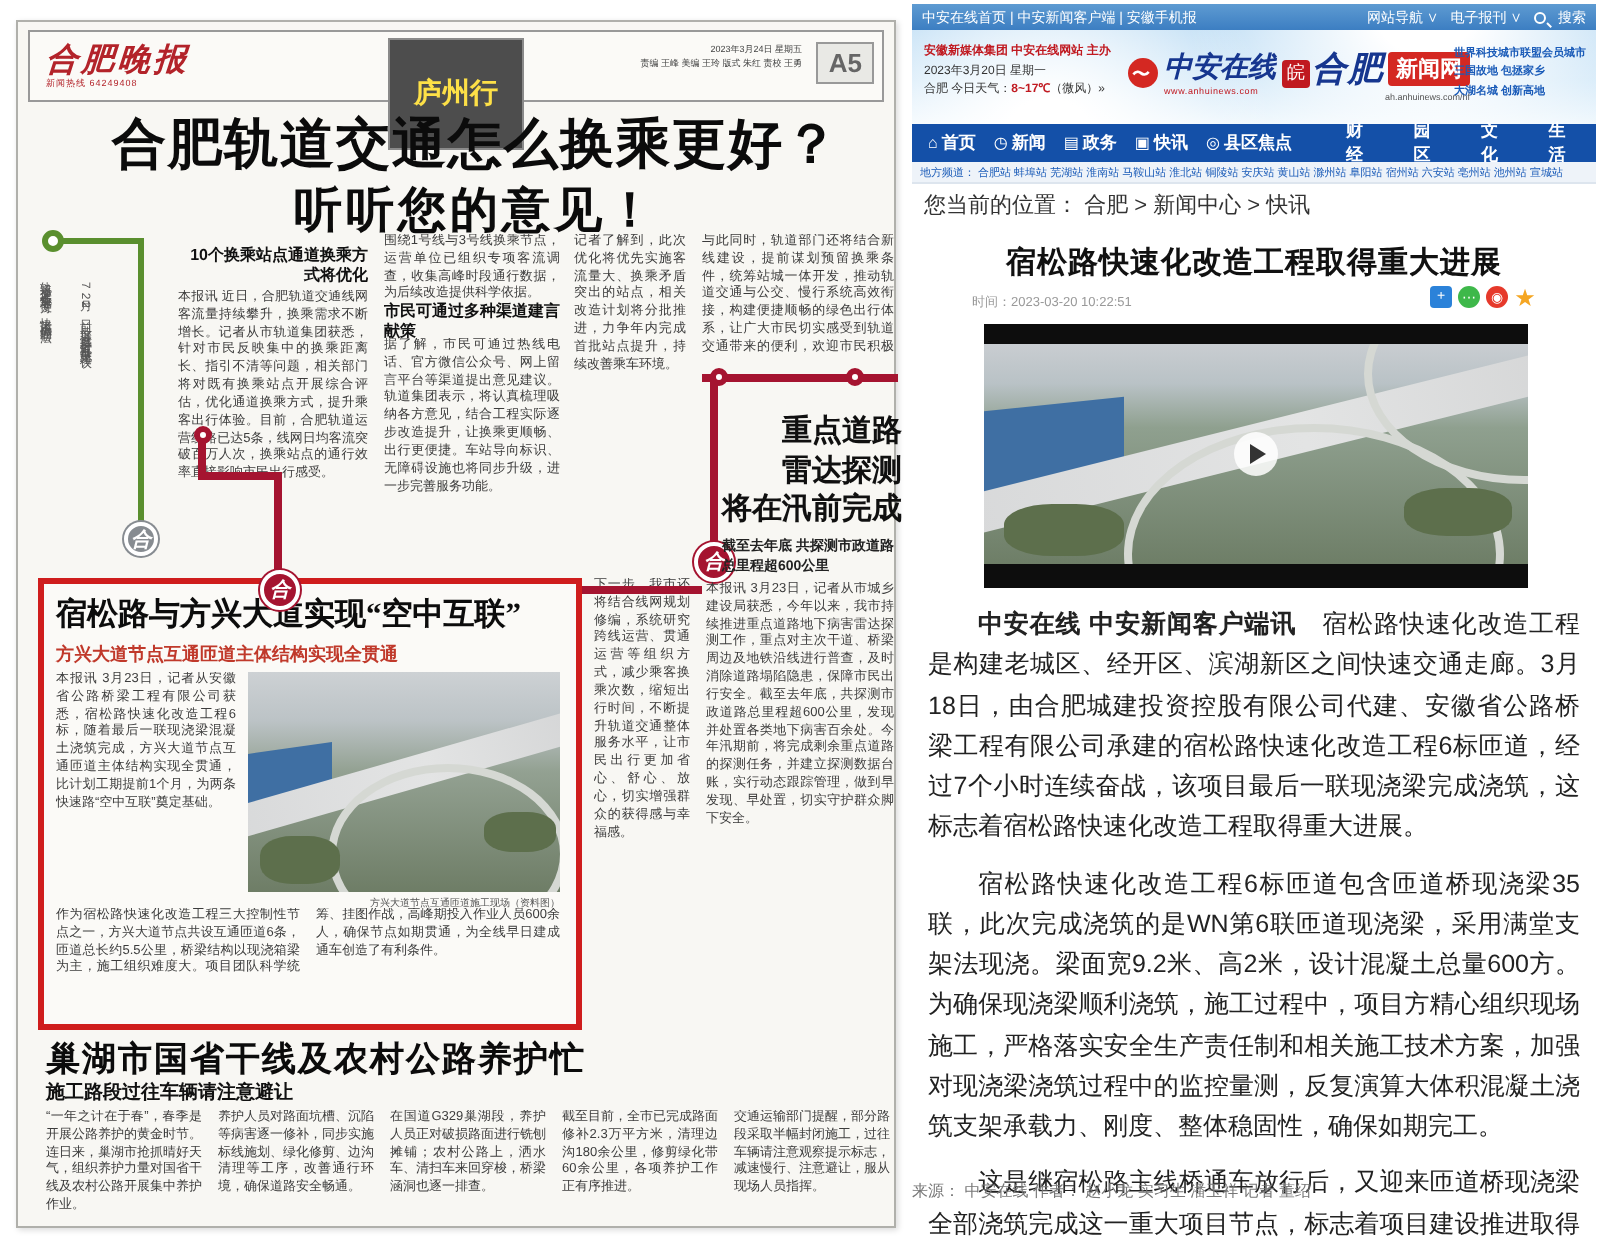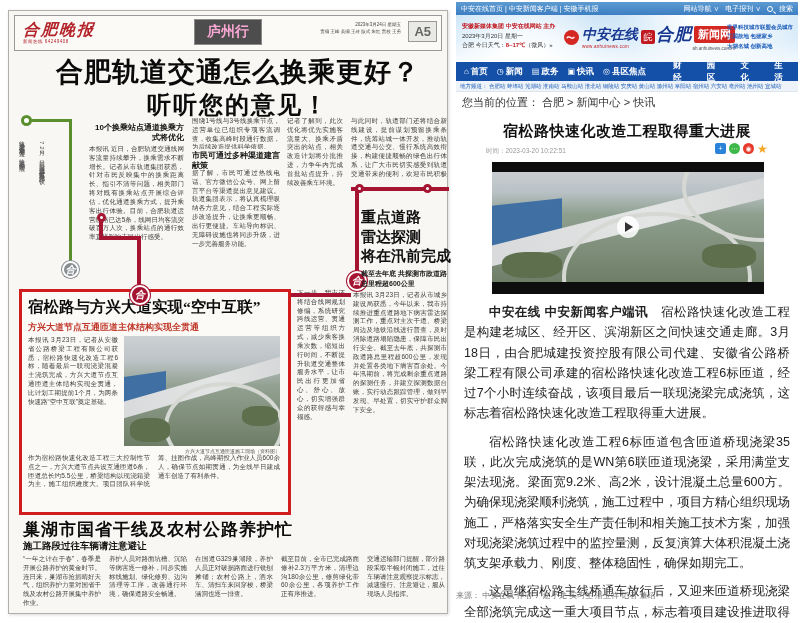--- a/index.html
+++ b/index.html
@@ -10,21 +10,21 @@
   
   #paper { position:absolute; left:8px; top:10px; width:440px; height:604px;
     background:#f8f7f3; border:1px solid #b0b0ab; box-shadow:1px 1px 3px rgba(0,0,0,.15); }
   .mast { position:absolute; left:5px; top:4px; right:5px; height:36px;
     border:1px solid #999; background:#fbfaf7; }
   .np-logo { position:absolute; left:8px; top:4px; font-family:"Liberation Serif",serif;
     font-weight:bold; font-style:italic; font-size:16px; color:#b3232a; letter-spacing:2px;
     transform:skewX(-4deg); }
   .np-hotline { position:absolute; left:8px; top:23px; font-size:4.5px; color:#b3232a; letter-spacing:.5px; }
   .section-tab { position:absolute; left:50%; transform:translateX(-50%); top:3px;
-    background:#4d4d4d; color:#f9a8d4; font-weight:bold; font-size:14px; padding:3px 12px;
+    background:#4d4d4d; color:#fde047; font-weight:bold; font-size:14px; padding:18px 12px;
     border:1px solid #8a8a8a; }
   .mast-date { position:absolute; right:40px; top:6px; width:120px; text-align:right;
     font-size:4.5px; color:#444; line-height:1.5; }
   .page-no { position:absolute; right:4px; top:5px; border:1px solid #999; background:#e9e9e5;
     color:#666; font-weight:bold; font-size:13px; padding:2px 5px; }
   .np-headline { position:absolute; left:30px; top:46px; right:10px; text-align:center;
     font-weight:900; color:#0b0b0b; font-size:27px; letter-spacing:1px; line-height:1.15; }
   .np-headline2 { position:absolute; left:30px; top:78px; right:10px; text-align:center;
     font-weight:900; color:#0b0b0b; font-size:24px; letter-spacing:2px; }
   .vstrip { position:absolute; writing-mode:vertical-rl; font-size:6px; color:#555;
@@ -36,22 +36,22 @@
   .gline { position:absolute; background:#5a8f2e; }
   .gcircle { position:absolute; width:11px; height:11px; border:3px solid #5a8f2e;
     background:#fff; border-radius:50%; }
   .rline { position:absolute; background:#a51430; }
   .rnode { position:absolute; width:9px; height:9px; border:3px solid #a51430;
     background:#fff; border-radius:50%; }
   .badge { position:absolute; border-radius:50%; background:#a51430; color:#fff;
     display:flex; align-items:center; justify-content:center; font-weight:bold;
     font-style:italic; font-size:10px; border:2px solid #fff; box-shadow:0 0 0 1px #a51430; }
   .badge.gray { background:#878c91; box-shadow:0 0 0 1px #878c91; }
-  .radar-head { position:absolute; font-family:Liberation Sans, sans-serif; font-weight:900;
-    color:#101010; font-size:15px; line-height:1.3; }
+  .radar-head { position:absolute; font-family:Liberation Mono, monospace; font-weight:900;
+    color:#101010; font-size:15px; line-height:1.3;text-align:right; }
   .radar-sub { position:absolute; font-weight:bold; font-size:7px; color:#222; line-height:1.4; }
   
   #feature { position:absolute; left:10px; top:278px; width:272px; height:226px;
     border:3px solid #cf1d1d; background:#fbfaf7; padding:5px 6px; }
   .feat-head { font-family:"Liberation Serif",serif; font-weight:900; font-size:15.5px;
     color:#0c0c0c; letter-spacing:0; white-space:nowrap; }
   .feat-sub { font-weight:bold; font-size:9px; color:#c0392b; margin-top:3px; }
   .feat-photo { position:absolute; right:8px; top:44px; width:156px; height:110px;
     overflow:hidden; background:linear-gradient(180deg,#cdd1d4 0%,#bcc3c6 22%,#93a192 45%,#6e7d66 100%); }
   .feat-caption { position:absolute; right:8px; top:156px; width:156px; font-size:5px;

